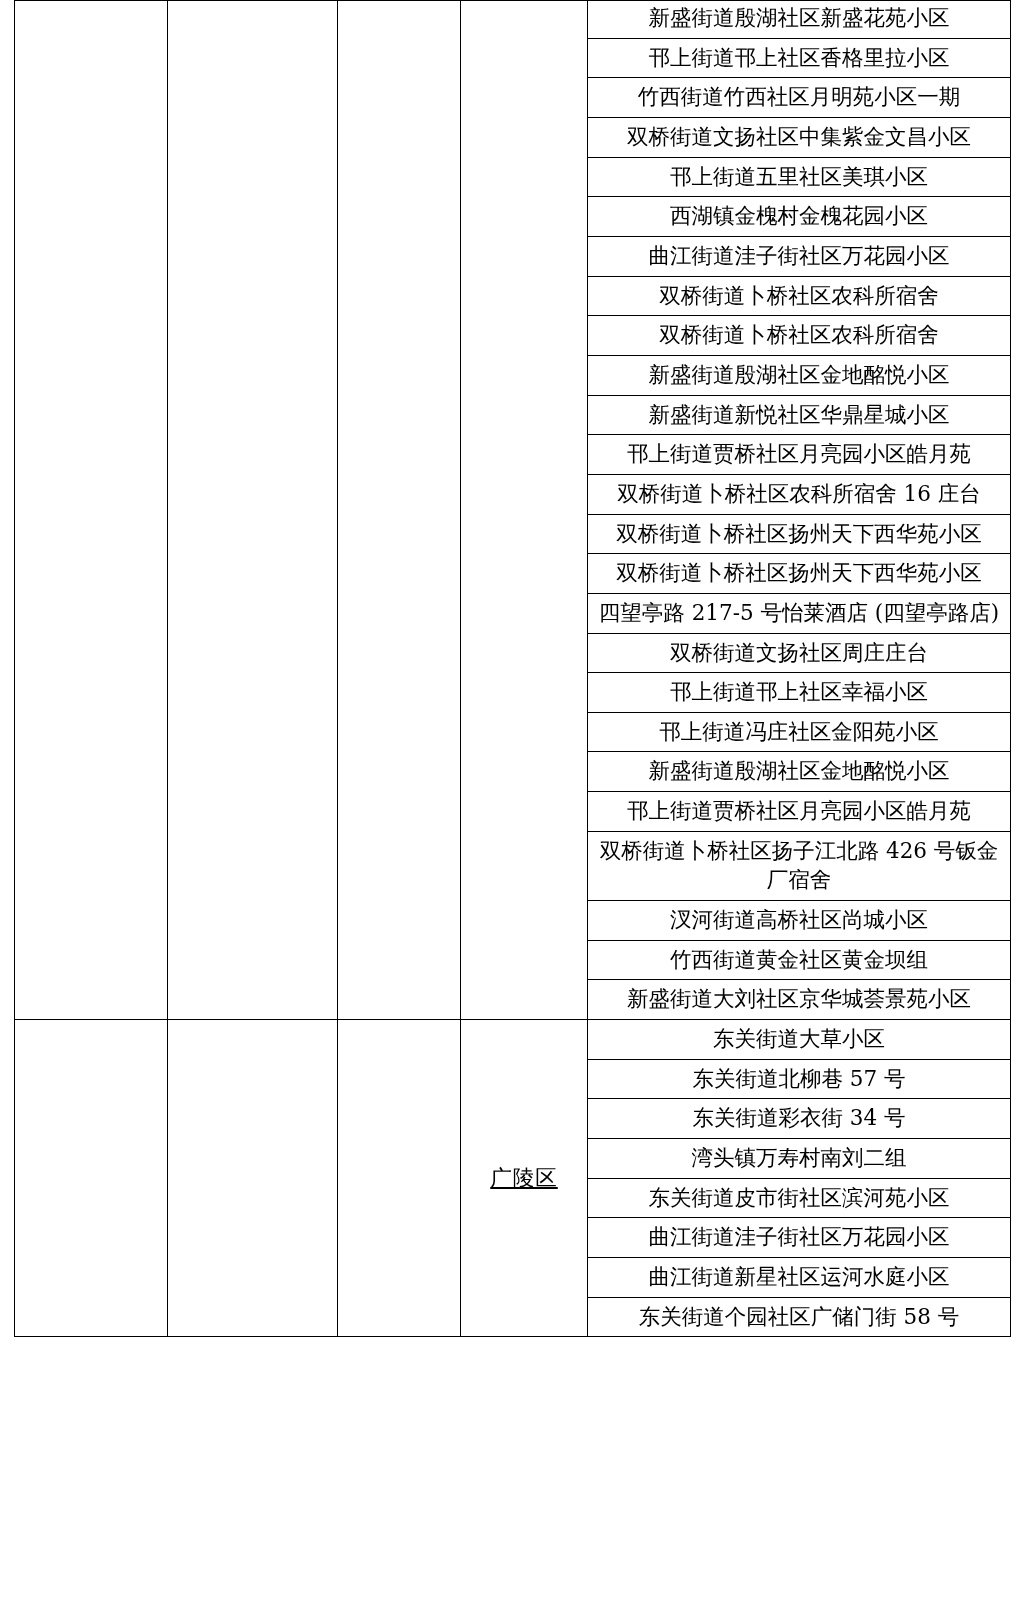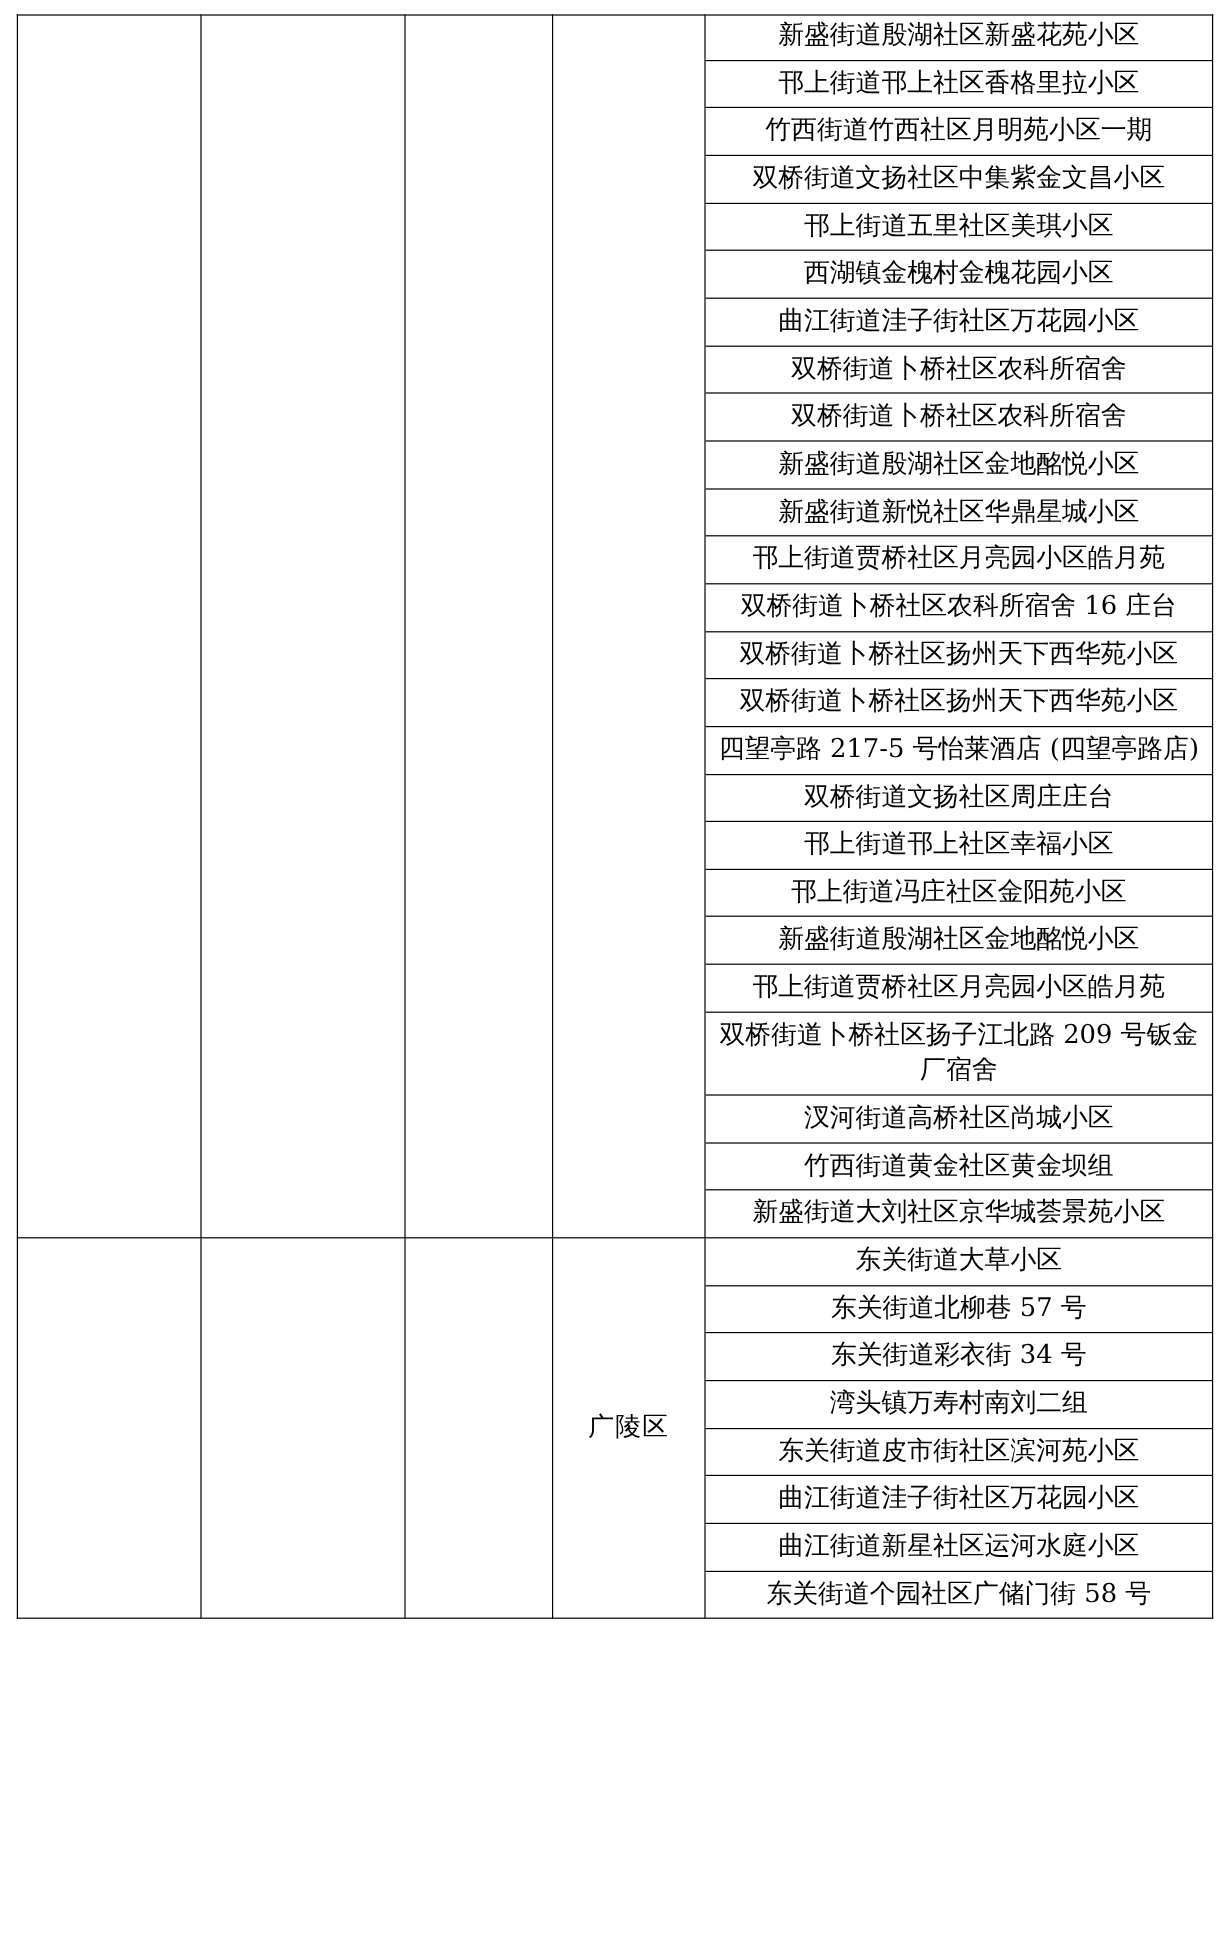--- a/index.html
+++ b/index.html
@@ -18,21 +18,21 @@
     position: relative;
     width: 1024px;
     height: 1611px;
     box-sizing: border-box;
   }
   table.doc-table {
     border-collapse: collapse;
     table-layout: fixed;
     width: 996px;
     margin-left: 14px;
-    margin-top: 12px;
+    margin-top: 0px;
   }
   table.doc-table td {
     border: 1px solid #000000;
     padding: 0;
     vertical-align: middle;
     font-size: 21.5px;
     line-height: 1.42;
   }
   
   col.c1 { width: 153px; }
@@ -42,20 +42,21 @@
   col.c5 { width: 423px; }
 
   td.blank {
     border-top: none;
     border-bottom: none;
   }
   td.district {
     text-align: center;
     font-size: 22px;
     letter-spacing: 1px;
+    text-decoration: underline;
   }
   ul.items {
     list-style: none;
     margin: 0;
     padding: 0;
   }
   ul.items li {
     border-bottom: 1px solid #000000;
     text-align: center;
     padding: 4px 6px 5px 6px;
@@ -107,21 +108,21 @@
             <li>邗上街道贾桥社区月亮园小区皓月苑</li>
             <li>双桥街道卜桥社区农科所宿舍 16 庄台</li>
             <li>双桥街道卜桥社区扬州天下西华苑小区</li>
             <li>双桥街道卜桥社区扬州天下西华苑小区</li>
             <li>四望亭路 217-5 号怡莱酒店 (四望亭路店)</li>
             <li>双桥街道文扬社区周庄庄台</li>
             <li>邗上街道邗上社区幸福小区</li>
             <li>邗上街道冯庄社区金阳苑小区</li>
             <li>新盛街道殷湖社区金地酩悦小区</li>
             <li>邗上街道贾桥社区月亮园小区皓月苑</li>
-            <li>双桥街道卜桥社区扬子江北路 209 号钣金厂宿舍</li>
+            <li>双桥街道卜桥社区扬子江北路 426 号钣金厂宿舍</li>
             <li>汊河街道高桥社区尚城小区</li>
             <li>竹西街道黄金社区黄金坝组</li>
             <li>新盛街道大刘社区京华城荟景苑小区</li>
           </ul>
         </td>
       </tr>
       <tr>
         <td class="blank"></td>
         <td class="blank"></td>
         <td class="blank"></td>

